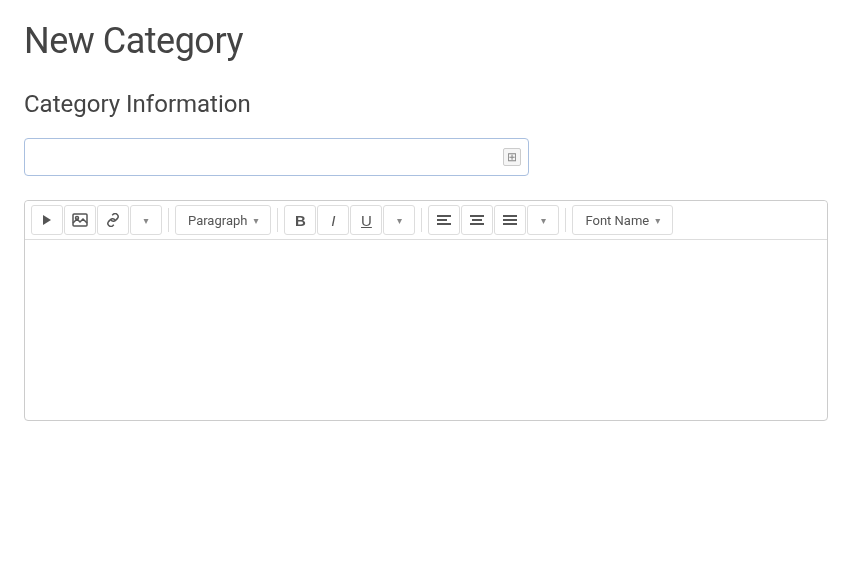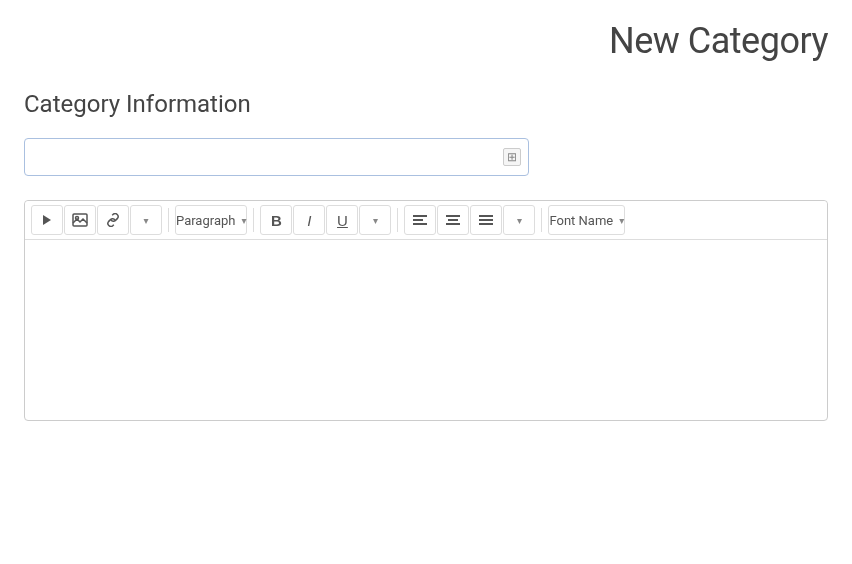--- a/index.html
+++ b/index.html
@@ -16,21 +16,20 @@
       min-height: 564px;
       padding: 20px 24px;
     }
 
     .page-title {
       font-size: 36px;
       font-weight: 400;
       color: #444;
       margin-bottom: 28px;
       letter-spacing: -0.5px;
-      text-align: right;
     }
 
     .section-title {
       font-size: 24px;
       font-weight: 400;
       color: #444;
       margin-bottom: 20px;
     }
 
     .field-label {
@@ -145,21 +144,21 @@
     }
 
     .toolbar-dropdown {
       height: 30px;
       border: 1px solid #ddd;
       border-radius: 3px;
       background: #fff;
       cursor: pointer;
       display: flex;
       align-items: center;
-      padding: 0 0;
+      padding: 0 12px;
       gap: 6px;
       font-size: 13px;
       color: #555;
       flex-shrink: 0;
     }
 
     .dropdown-arrow {
       font-size: 10px;
       color: #888;
     }

